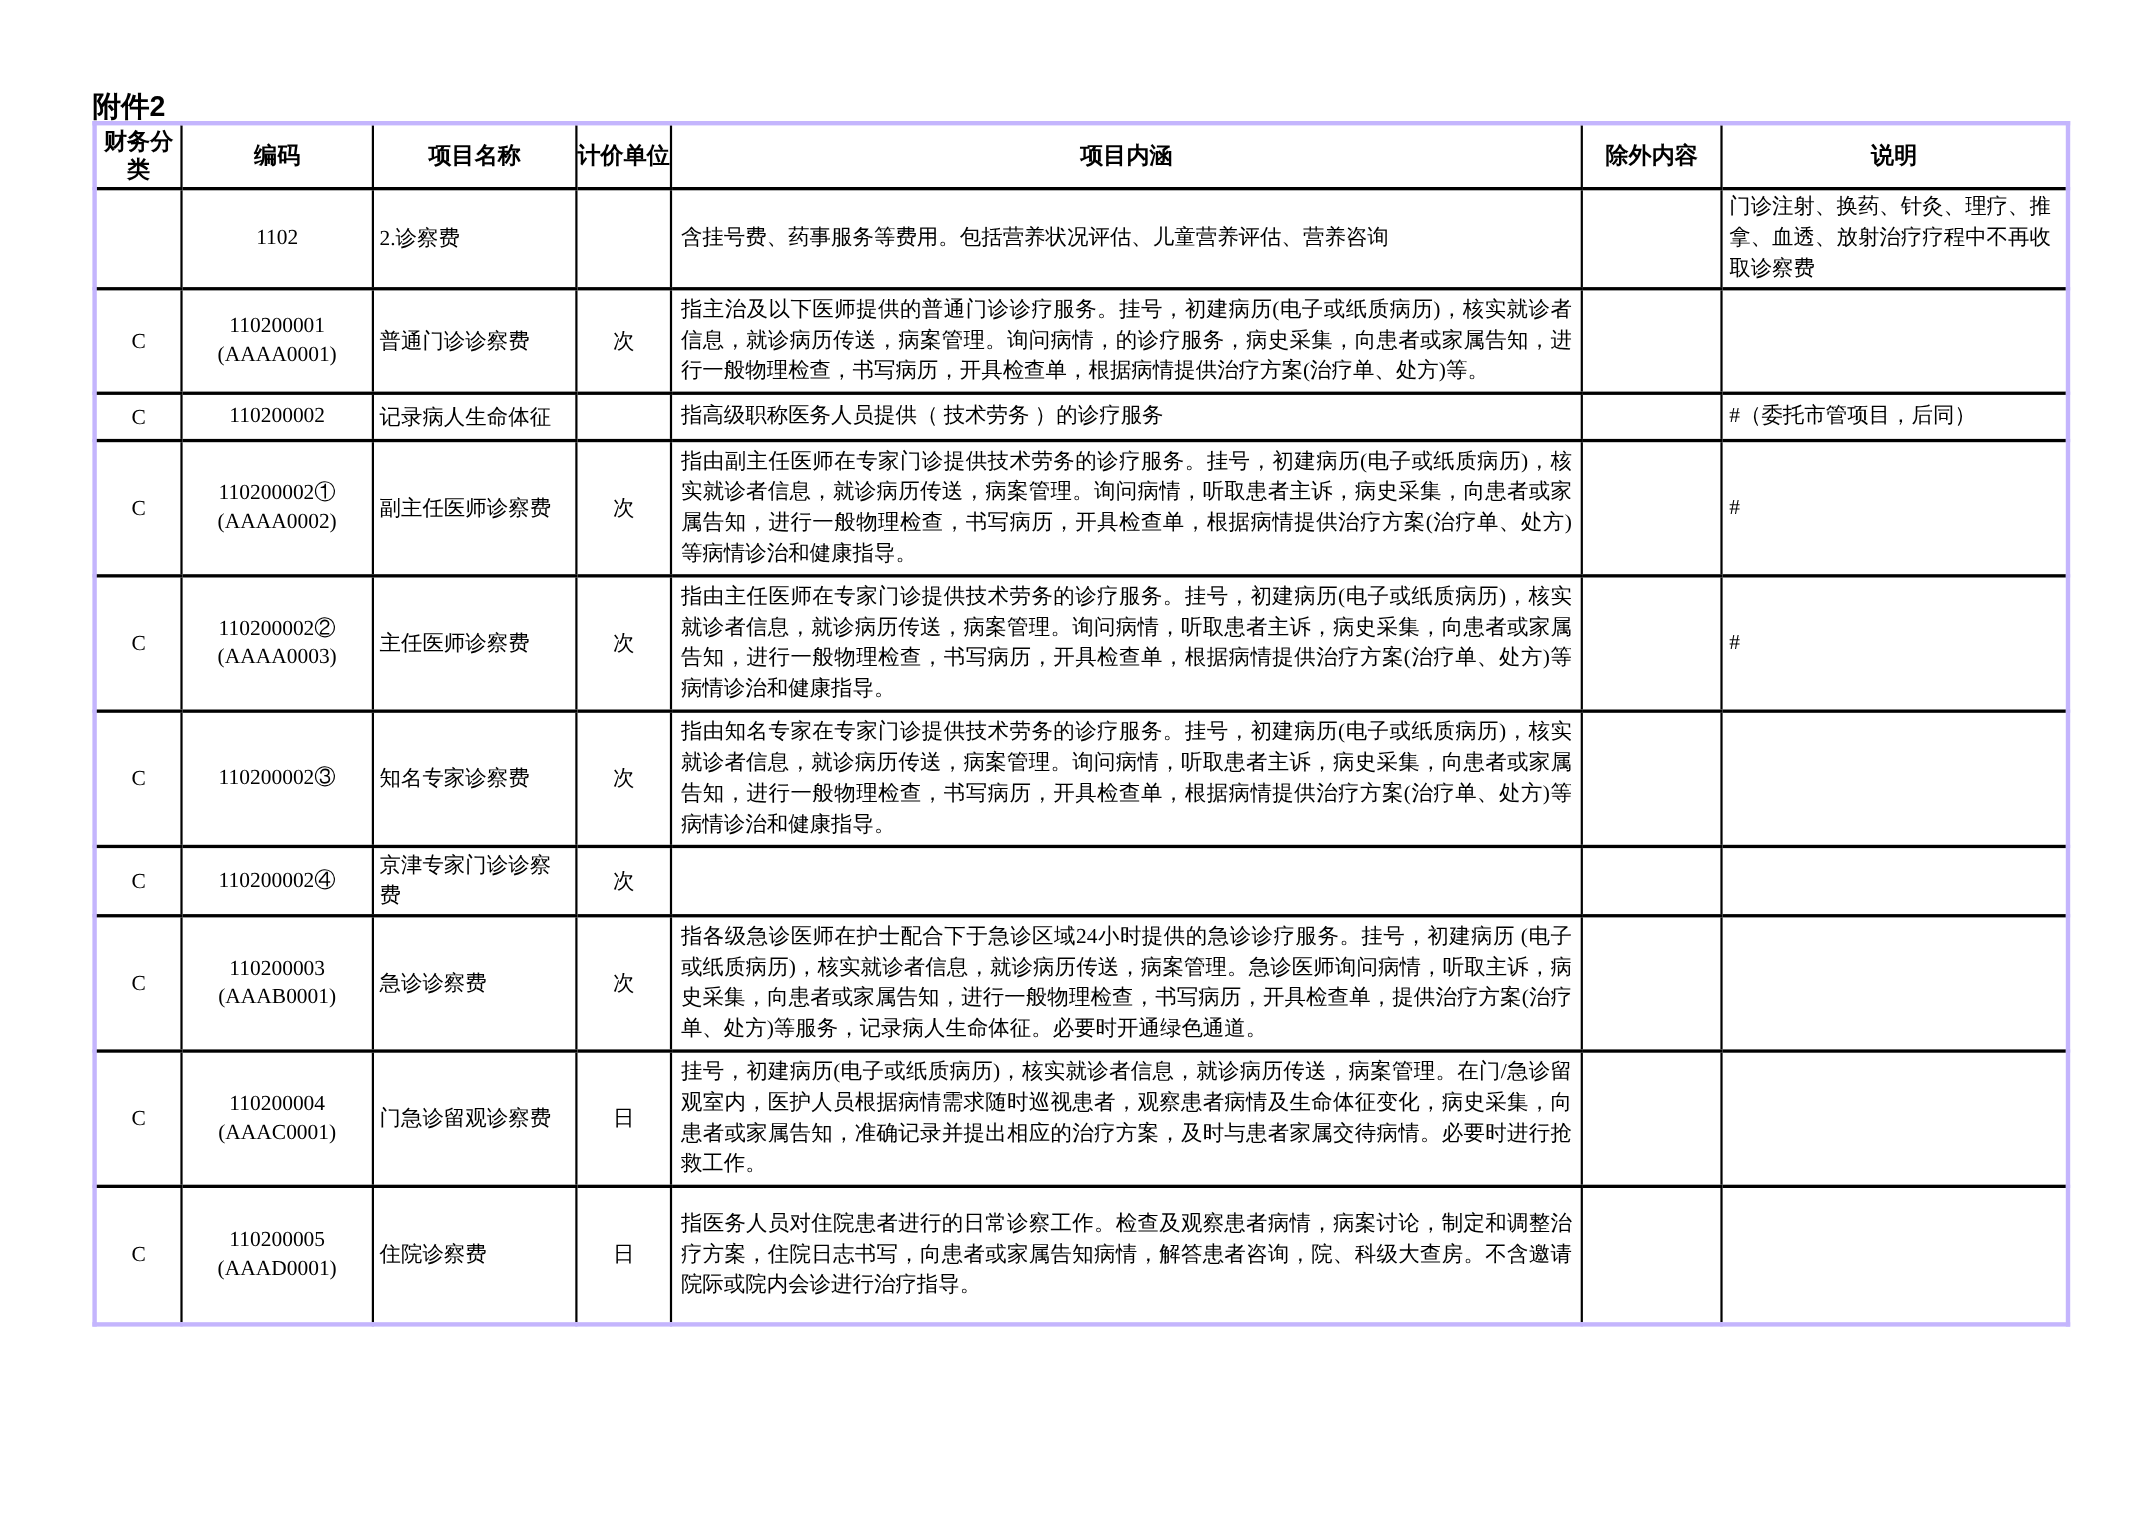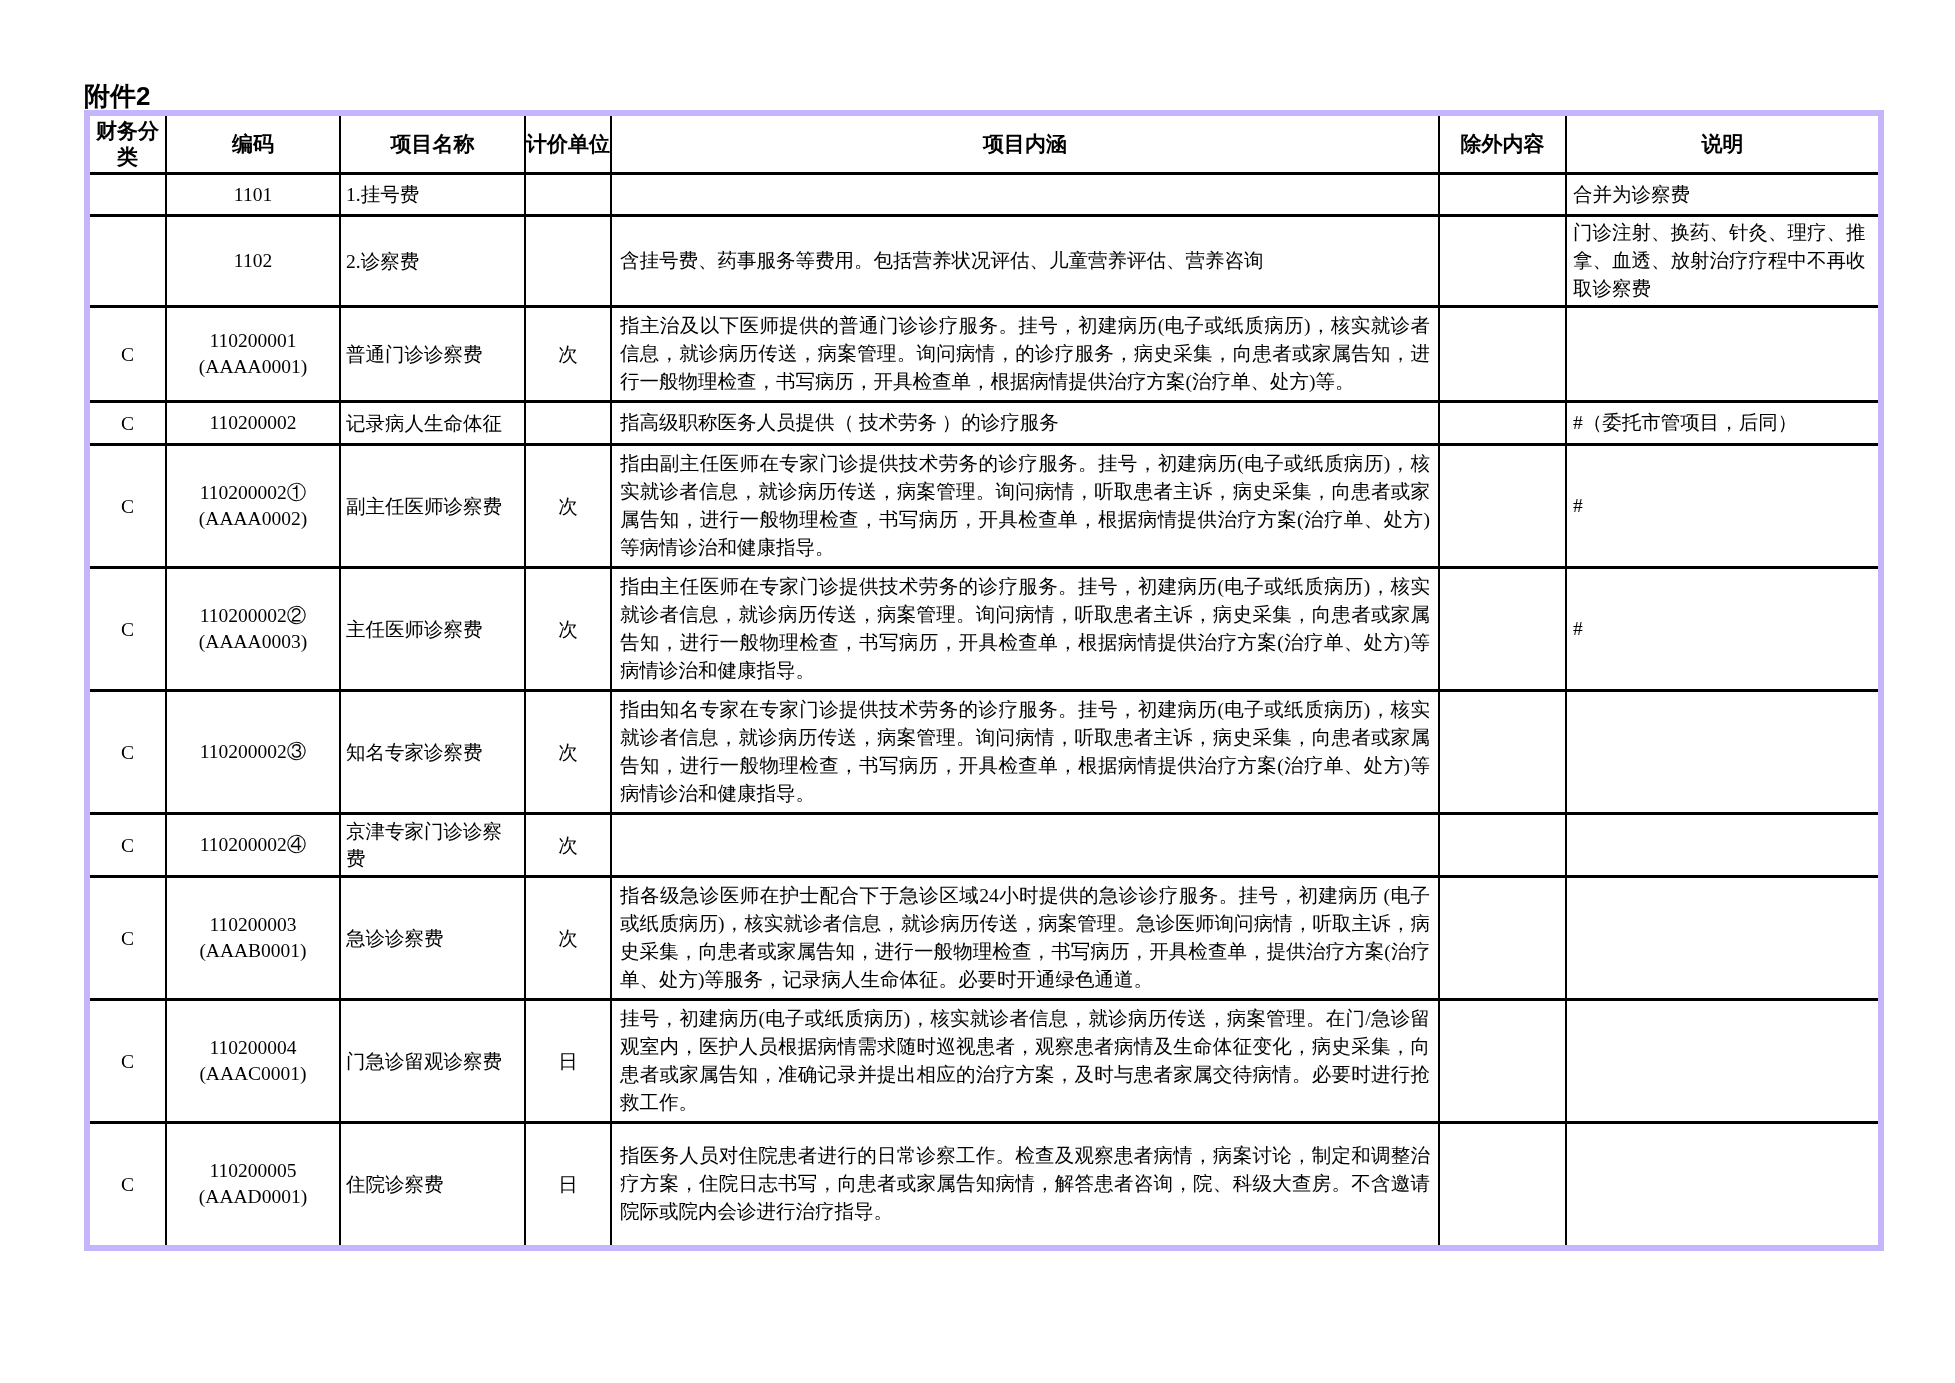--- a/index.html
+++ b/index.html
@@ -16,21 +16,21 @@
     text-align: center;
     font-family: "Liberation Sans", "DejaVu Sans", sans-serif;
     font-weight: bold; font-size: 38px; line-height: 42px;
     letter-spacing: 1px;
   }
   table.price-table {
     margin-left: 84px;
     width: 1794px;
     border-collapse: collapse;
     table-layout: fixed;
-    border: 6px solid #c4b5fd;
+    border: 4px solid #c4b5fd;
   }
   th, td {
     border: 2px solid #000;
     border-top-width: 3px;
     border-bottom-width: 3px;
     vertical-align: middle;
     word-break: break-all;
   }
   th {
     font-family: "Liberation Sans", "DejaVu Sans", sans-serif;
@@ -90,32 +90,20 @@
         <th>财务分类</th>
         <th>编码</th>
         <th>项目名称</th>
         <th class="h-unit">计价单位</th>
         <th>项目内涵</th>
         <th>除外内容</th>
         <th>说明</th>
       </tr>
     </thead>
     <tbody id="table-body">
-  <tr class="row-0">
-    <td class="c-cat"></td>
-    <td class="c-code">
-      <div>1101</div>
-      <div></div>
-    </td>
-    <td class="c-name">1.挂号费</td>
-    <td class="c-unit"></td>
-    <td class="c-content"></td>
-    <td class="c-excl"></td>
-    <td class="c-note">合并为诊察费</td>
-  </tr>
 
   <tr class="row-1">
     <td class="c-cat"></td>
     <td class="c-code">
       <div>1102</div>
       <div></div>
     </td>
     <td class="c-name">2.诊察费</td>
     <td class="c-unit"></td>
     <td class="c-content">含挂号费、药事服务等费用。包括营养状况评估、儿童营养评估、营养咨询</td>

